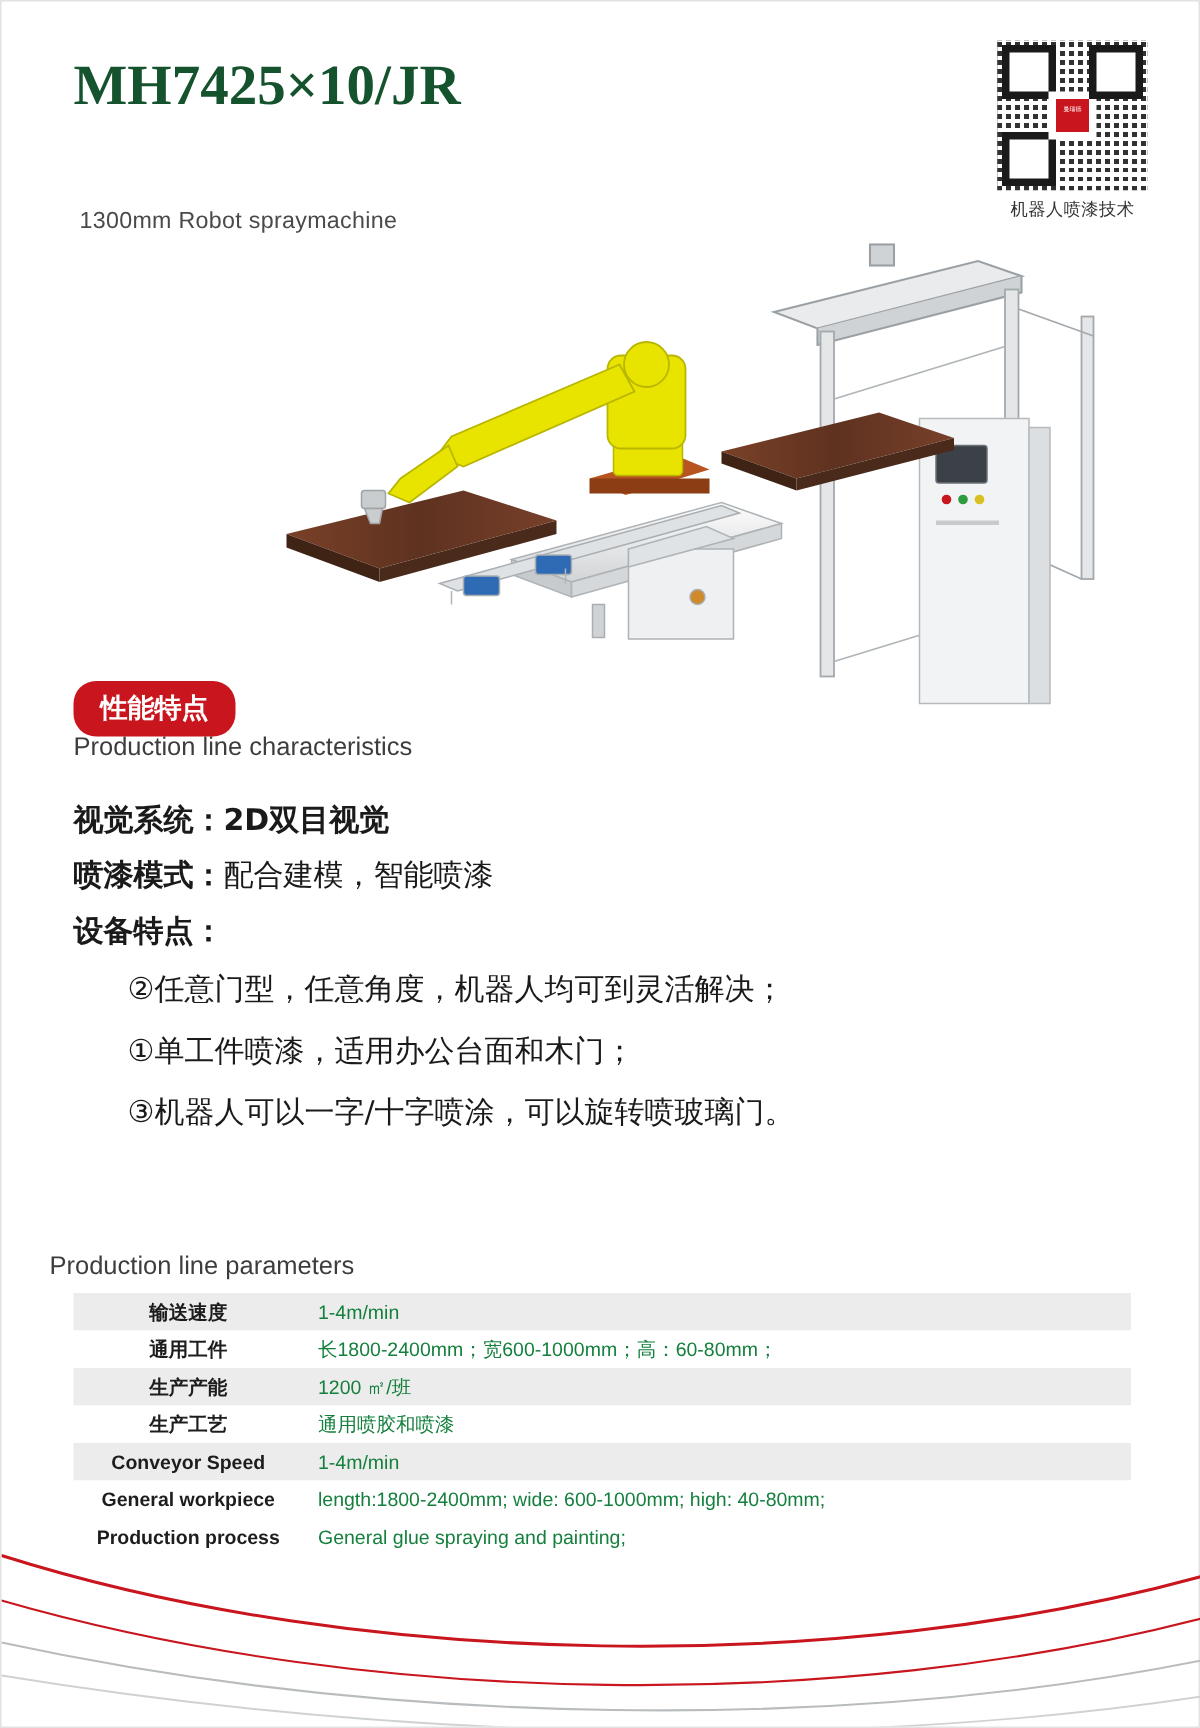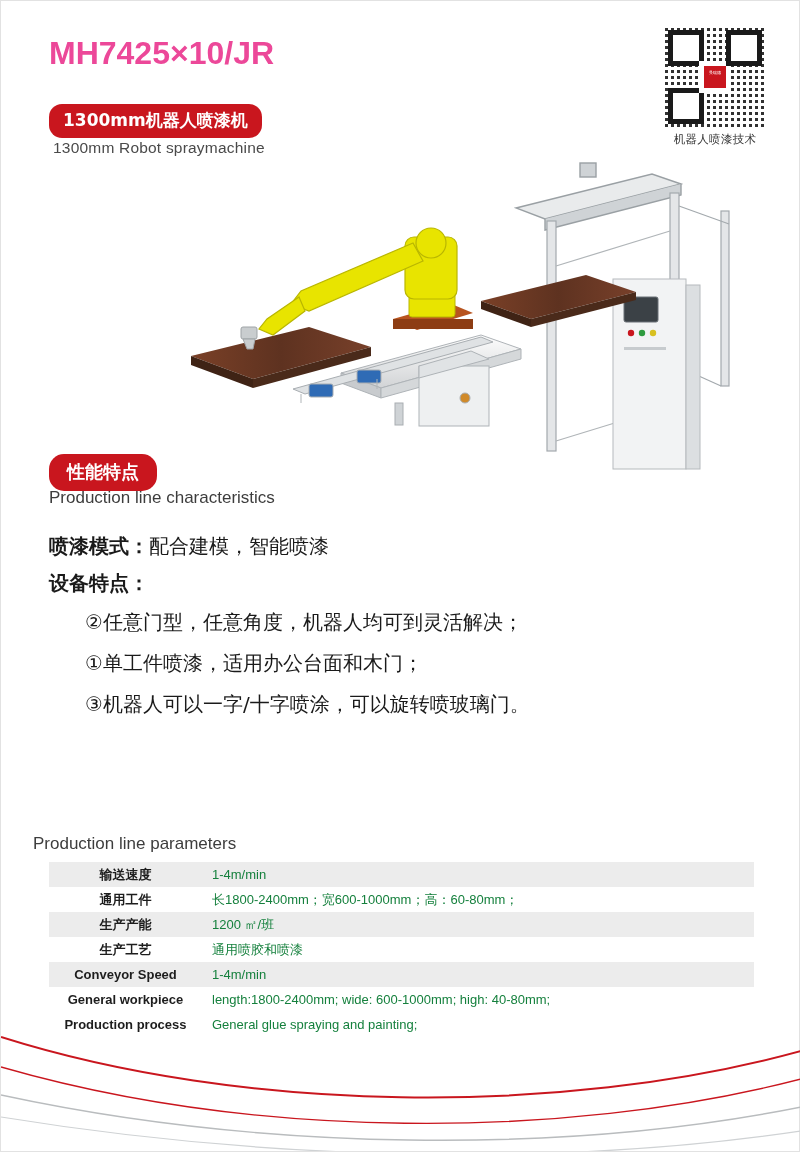--- a/index.html
+++ b/index.html
@@ -21,25 +21,25 @@
     height: 1152px;
     box-sizing: border-box;
     border: 1px solid #e2e2e2;
   }
 
   
   .model-title {
     position: absolute;
     left: 48px;
     top: 34px;
-    font-size: 32px;
+    font-size: 38px;
     font-weight: bold;
     letter-spacing: 0px;
-    color: #ec4899;
-    font-family: Liberation Sans, sans-serif;
+    color: #14532d;
+    font-family: Liberation Serif, serif;
   }
   .cn-pill {
     position: absolute;
     left: 48px;
     top: 103px;
     background: #c9161e;
     color: #ffffff;
     font-size: 17px;
     font-weight: bold;
     padding: 5px 14px 6px 14px;
@@ -206,21 +206,20 @@
     height: 130px;
   }
 </style>
 </head>
 <body>
 
 <div class="page">
 
   <div class="model-title">MH7425×10/JR</div>
 
-  <div class="cn-pill">1300mm机器人喷漆机</div>
 
   <div class="en-sub">1300mm  Robot spraymachine</div>
 
   <div class="qr-wrap">
     <div class="qr-code">
       <div class="qr-eye-bl"></div>
       <div class="qr-center">
         <div class="qr-center-inner">曼瑞德</div>
       </div>
     </div>
@@ -312,20 +311,23 @@
         <path d="M196 228 L196 238"></path>
       </g>
     </svg>
   </div>
 
   <div class="sec-pill" id="pill-char">性能特点</div>
   <div class="sec-en" id="char-en">Production line characteristics</div>
 
   <div class="char-body">
     <div class="char-line">
+      <b>视觉系统：</b><b>2D双目视觉</b>
+    </div>
+    <div class="char-line">
       <b>喷漆模式：</b><span>配合建模，智能喷漆</span>
     </div>
     <div class="char-line">
       <b>设备特点：</b>
     </div>
     <div class="char-sub">②任意门型，任意角度，机器人均可到灵活解决；</div>
     <div class="char-sub">①单工件喷漆，适用办公台面和木门；</div>
     <div class="char-sub">③机器人可以一字/十字喷涂，可以旋转喷玻璃门。</div>
   </div>
 

